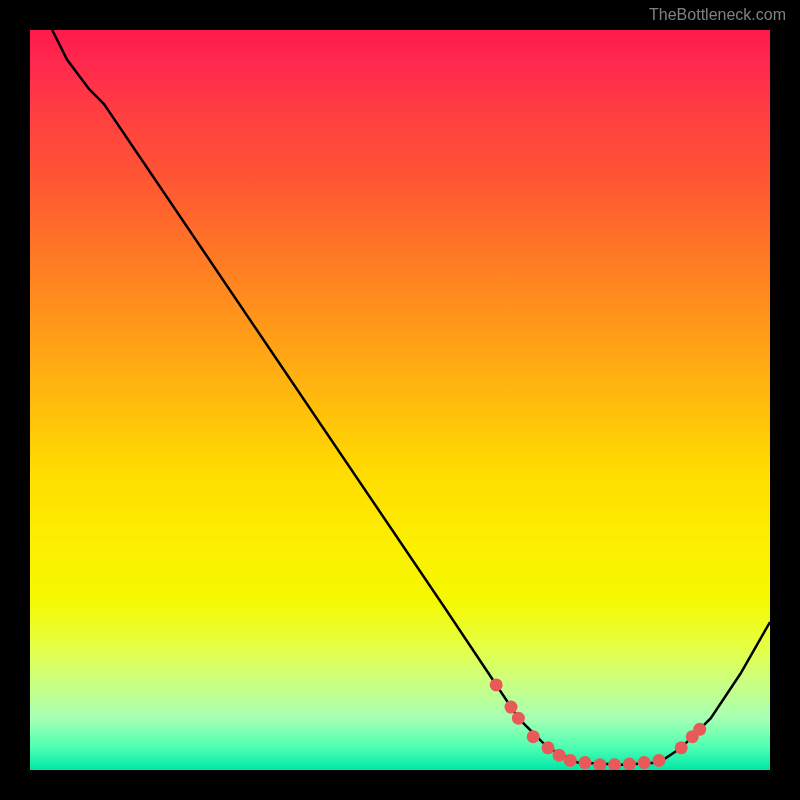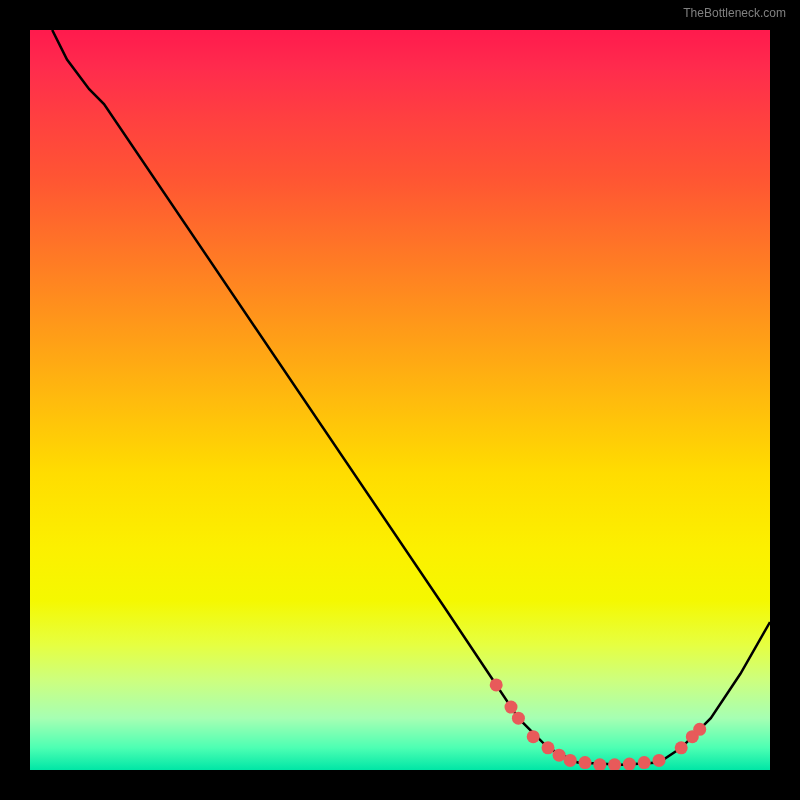--- a/index.html
+++ b/index.html
@@ -12,21 +12,21 @@
       height: 800px;
       background: #000;
       position: relative;
       font-family: Arial, sans-serif;
     }
     .watermark {
       position: absolute;
       top: 6px;
       right: 14px;
       color: #808080;
-      font-size: 12px;
+      font-size: 16px;
       z-index: 10;
     }
     .chart-container {
       position: absolute;
       top: 30px;
       left: 30px;
       width: 740px;
       height: 740px;
       background: linear-gradient(to bottom, 
         #ff1a4d 0%,

